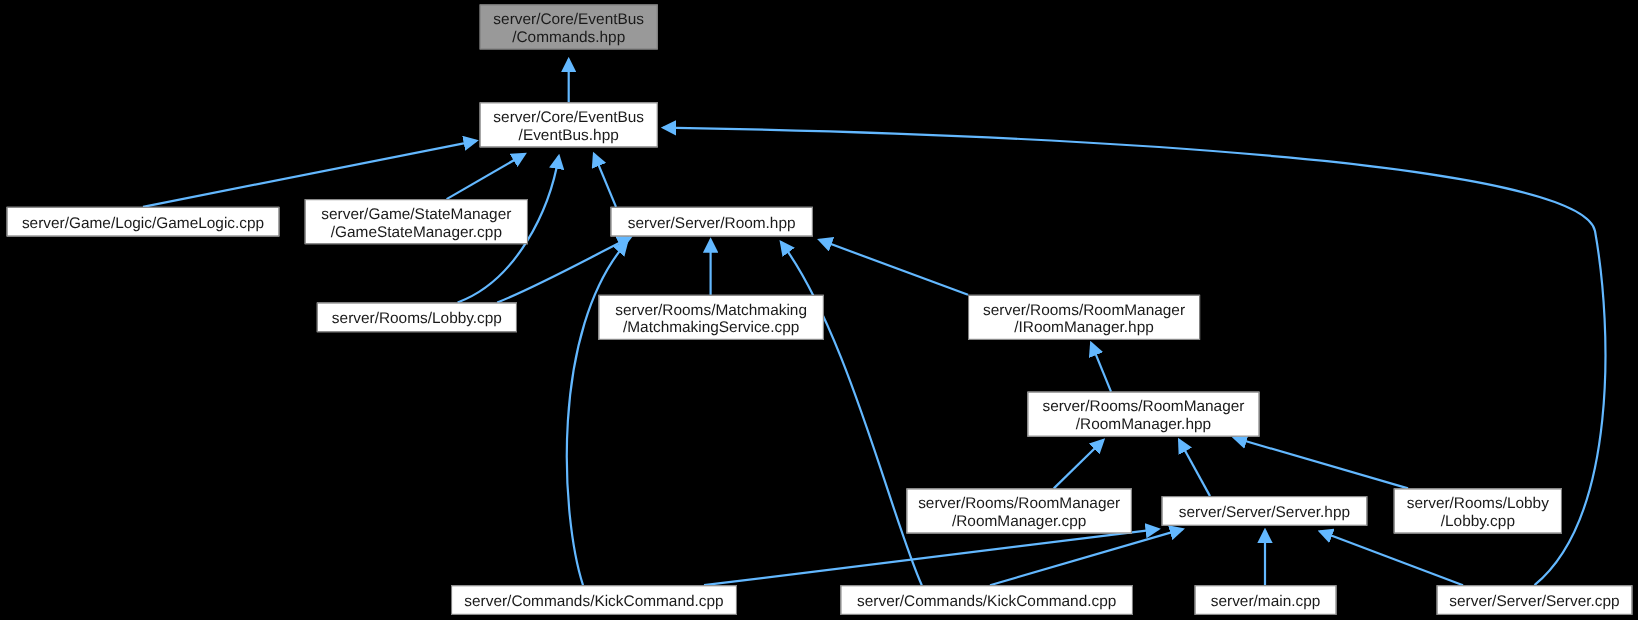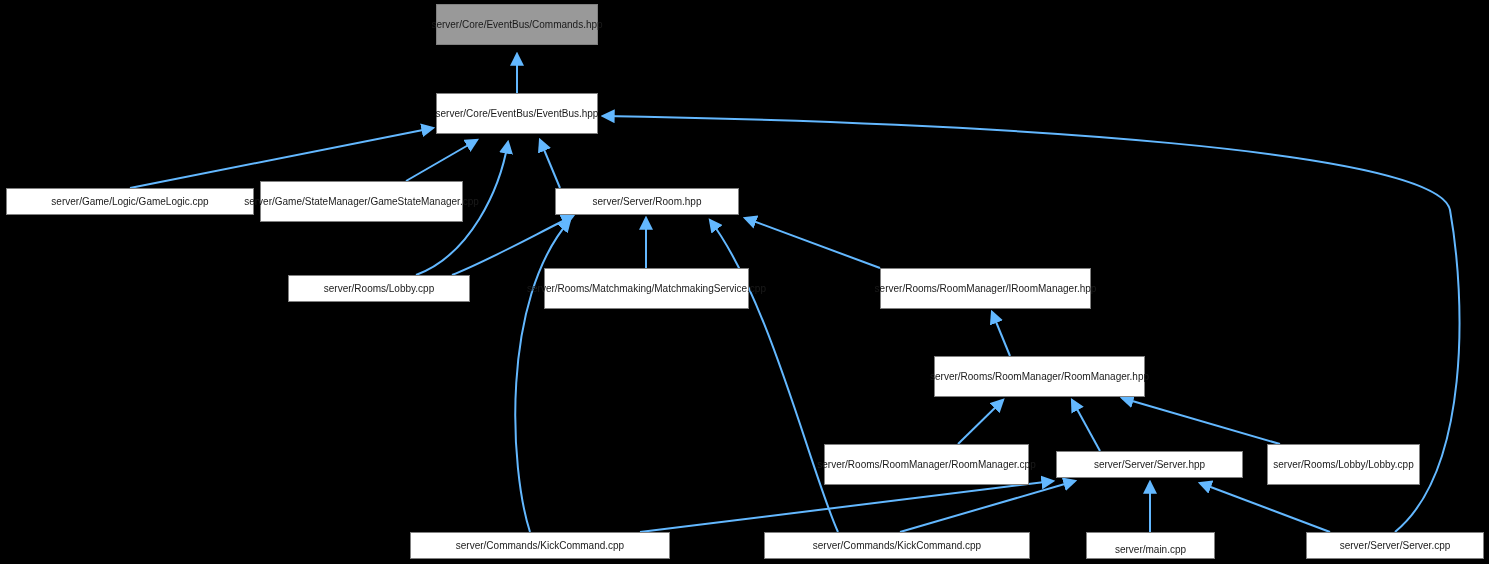--- a/index.html
+++ b/index.html
@@ -22,25 +22,25 @@
     width: 1489px;
     height: 564px;
     pointer-events: none;
   }
   .node {
     position: absolute;
     box-sizing: border-box;
     background: #ffffff;
     border: 1px solid #808080;
     color: #1a1a1a;
-    font-size: 10px;
+    font-size: 14px;
     line-height: 16px;
     text-align: center;
     display: flex;
-    flex-direction: row;
+    flex-direction: column;
     align-items: center;
     justify-content: center;
     white-space: pre;
     cursor: pointer;
     z-index: 2;
   }
   .node.root {
     background: #999999;
     border: 1px solid #808080;
   }
@@ -78,27 +78,27 @@
         <path d="M640,532 L1053,481" fill="none" stroke="#63b8ff" stroke-width="2" marker-end="url(#arrow)"></path>
         <path d="M900,532 L1075,481" fill="none" stroke="#63b8ff" stroke-width="2" marker-end="url(#arrow)"></path>
         <path d="M1150,532 L1150,482" fill="none" stroke="#63b8ff" stroke-width="2" marker-end="url(#arrow)"></path>
         <path d="M1330,532 L1200,483" fill="none" stroke="#63b8ff" stroke-width="2" marker-end="url(#arrow)"></path>
       </g>
   </svg>
   <div id="nodes-group">
       <div class="node root" style="left: 436px; top: 4px; width: 162px; height: 41px;"><span class="node-label">server/Core/EventBus</span><span class="node-label">/Commands.hpp</span></div>
       <div class="node" style="left: 436px; top: 93px; width: 162px; height: 41px;"><span class="node-label">server/Core/EventBus</span><span class="node-label">/EventBus.hpp</span></div>
       <div class="node" style="left: 6px; top: 188px; width: 248px; height: 27px;"><span class="node-label">server/Game/Logic/GameLogic.cpp</span></div>
-      <div class="node" style="left: 260px; top: 181px; width: 203px; height: 41px;"><span class="node-label">server/Game/StateManager</span><span class="node-label">/GameStateManager.cpp</span></div>
+      <div class="node" style="left: 277px; top: 181px; width: 203px; height: 41px;"><span class="node-label">server/Game/StateManager</span><span class="node-label">/GameStateManager.cpp</span></div>
       <div class="node" style="left: 555px; top: 188px; width: 184px; height: 27px;"><span class="node-label">server/Server/Room.hpp</span></div>
       <div class="node" style="left: 288px; top: 275px; width: 182px; height: 27px;"><span class="node-label">server/Rooms/Lobby.cpp</span></div>
       <div class="node" style="left: 544px; top: 268px; width: 205px; height: 41px;"><span class="node-label">server/Rooms/Matchmaking</span><span class="node-label">/MatchmakingService.cpp</span></div>
       <div class="node" style="left: 880px; top: 268px; width: 211px; height: 41px;"><span class="node-label">server/Rooms/RoomManager</span><span class="node-label">/IRoomManager.hpp</span></div>
       <div class="node" style="left: 934px; top: 356px; width: 211px; height: 41px;"><span class="node-label">server/Rooms/RoomManager</span><span class="node-label">/RoomManager.hpp</span></div>
       <div class="node" style="left: 824px; top: 444px; width: 205px; height: 41px;"><span class="node-label">server/Rooms/RoomManager</span><span class="node-label">/RoomManager.cpp</span></div>
       <div class="node" style="left: 1056px; top: 451px; width: 187px; height: 27px;"><span class="node-label">server/Server/Server.hpp</span></div>
       <div class="node" style="left: 1267px; top: 444px; width: 153px; height: 41px; justify-content: center;"><span class="node-label">server/Rooms/Lobby</span><span class="node-label">/Lobby.cpp</span></div>
       <div class="node" style="left: 410px; top: 532px; width: 260px; height: 27px;"><span class="node-label">server/Commands/KickCommand.cpp</span></div>
       <div class="node" style="left: 764px; top: 532px; width: 266px; height: 27px;"><span class="node-label">server/Commands/KickCommand.cpp</span></div>
-      <div class="node" style="left: 1086px; top: 532px; width: 129px; height: 27px; align-items: flex-end;"><span class="node-label">server/main.cpp</span></div>
+      <div class="node" style="left: 1086px; top: 532px; width: 129px; height: 27px;"><span class="node-label">server/main.cpp</span></div>
       <div class="node" style="left: 1306px; top: 532px; width: 178px; height: 27px; align-items: center;"><span class="node-label">server/Server/Server.cpp</span></div>
     </div>
 </div>
 
 </body></html>

